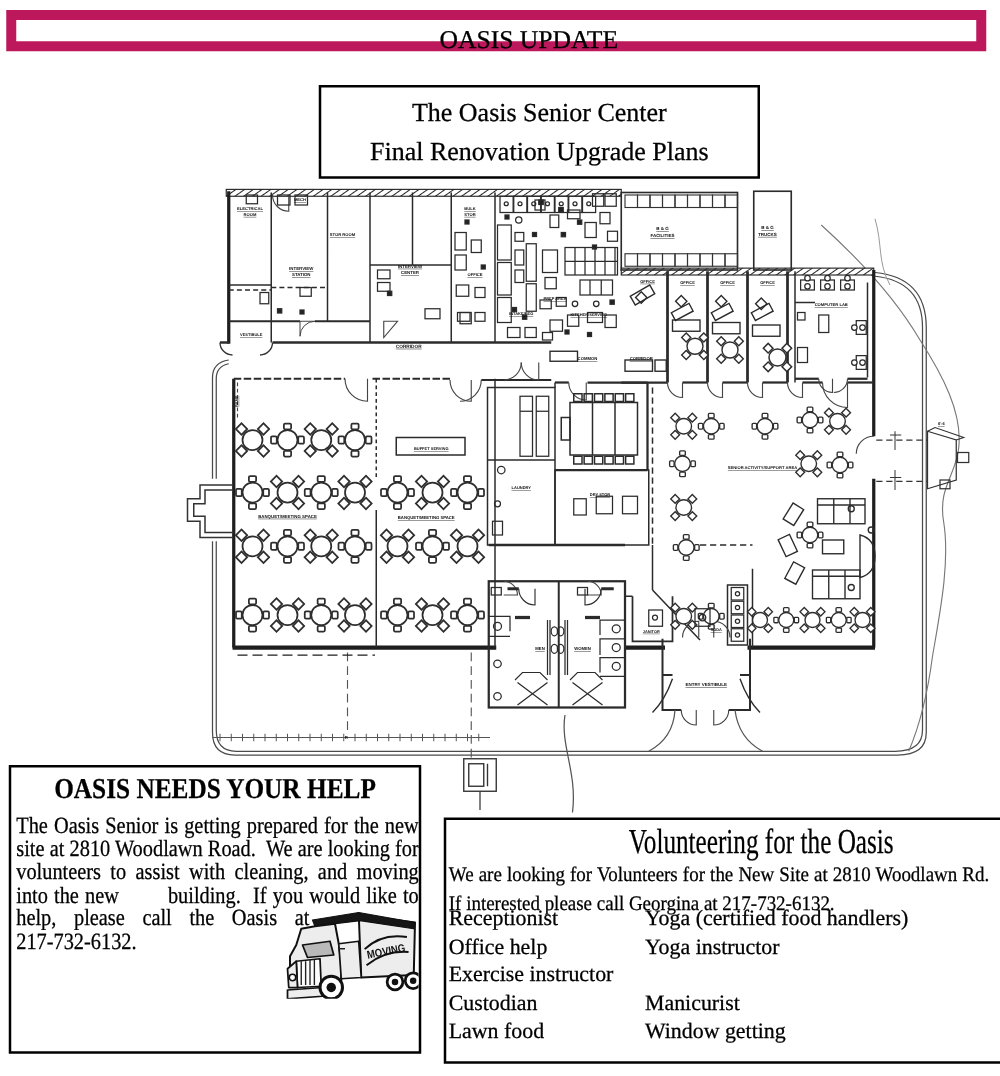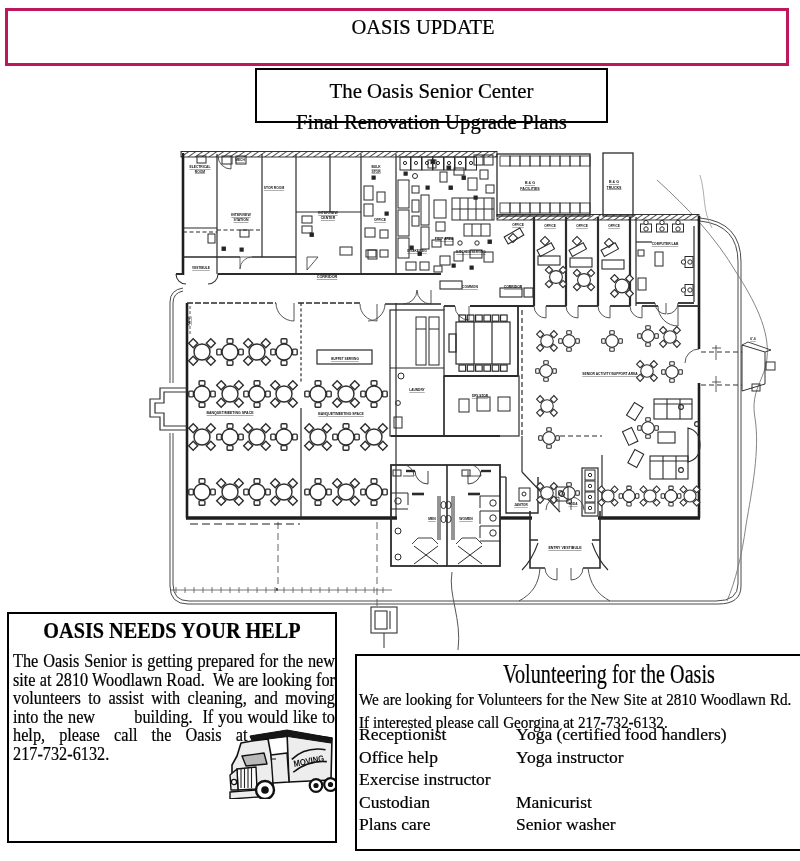--- a/index.html
+++ b/index.html
@@ -1,19 +1,19 @@
 <!DOCTYPE html>
 <html><head><meta charset="utf-8">
 <style>
 html,body{margin:0;padding:0;background:#fff;width:800px;height:861px;position:relative;
 font-family:"Liberation Serif",serif;color:#000;-webkit-text-stroke:0.22px #000;}
 .abs{position:absolute;box-sizing:border-box;}
-#box1{left:5px;top:8px;width:784px;height:58px;border:3px solid #be185d;}
+#box1{left:5px;top:8px;width:784px;height:33px;border:8px solid #be185d;}
 #box1 div{text-align:center;font-size:20.5px;margin-top:5px;padding-left:52px;}
-#box2{left:255px;top:68px;width:353px;height:55px;border:2px solid #000;text-align:center;}
+#box2{left:255px;top:68px;width:353px;height:75px;border:2px solid #000;text-align:center;}
 #box2 div{font-size:20.8px;line-height:31px;margin-top:5px;}
 #boxL{left:7px;top:612px;width:330px;height:231px;border:2px solid #000;overflow:hidden;}
 #boxL h2{text-align:center;font-size:23px;margin:4px 0 0 0;transform:scaleX(0.88);transform-origin:50% 50%;white-space:nowrap;}
 #boxL .body{font-size:18.6px;line-height:18.5px;width:368px;margin-left:4px;margin-top:8px;
 transform:scaleX(0.875);transform-origin:0 0;}
 .jl{text-align:justify;text-align-last:justify;}
 #boxR{left:355px;top:654px;width:508px;height:197px;border:2px solid #000;}
 #boxR h2{text-align:center;font-size:28px;font-weight:normal;margin:2px 0 0 0;transform:scaleX(0.72);transform-origin:50% 50%;white-space:nowrap;}
 #boxR .body{font-size:16.5px;line-height:23.2px;width:470px;margin-left:2px;
 transform:scaleX(0.92);transform-origin:0 0;margin-top:-2px;}
@@ -606,16 +606,16 @@
         <span>Yoga instructor</span>
       </div>
 <div class="row">
         <span>Exercise instructor</span>
       </div>
 <div class="row">
         <span class="c1">Custodian</span>
         <span>Manicurist</span>
       </div>
 <div class="row">
-        <span class="c1">Plans care</span>
-        <span>Senior washer</span>
+        <span class="c1">Lawn food</span>
+        <span>Window getting</span>
       </div>
 </div>
 </div>
 </body></html>

